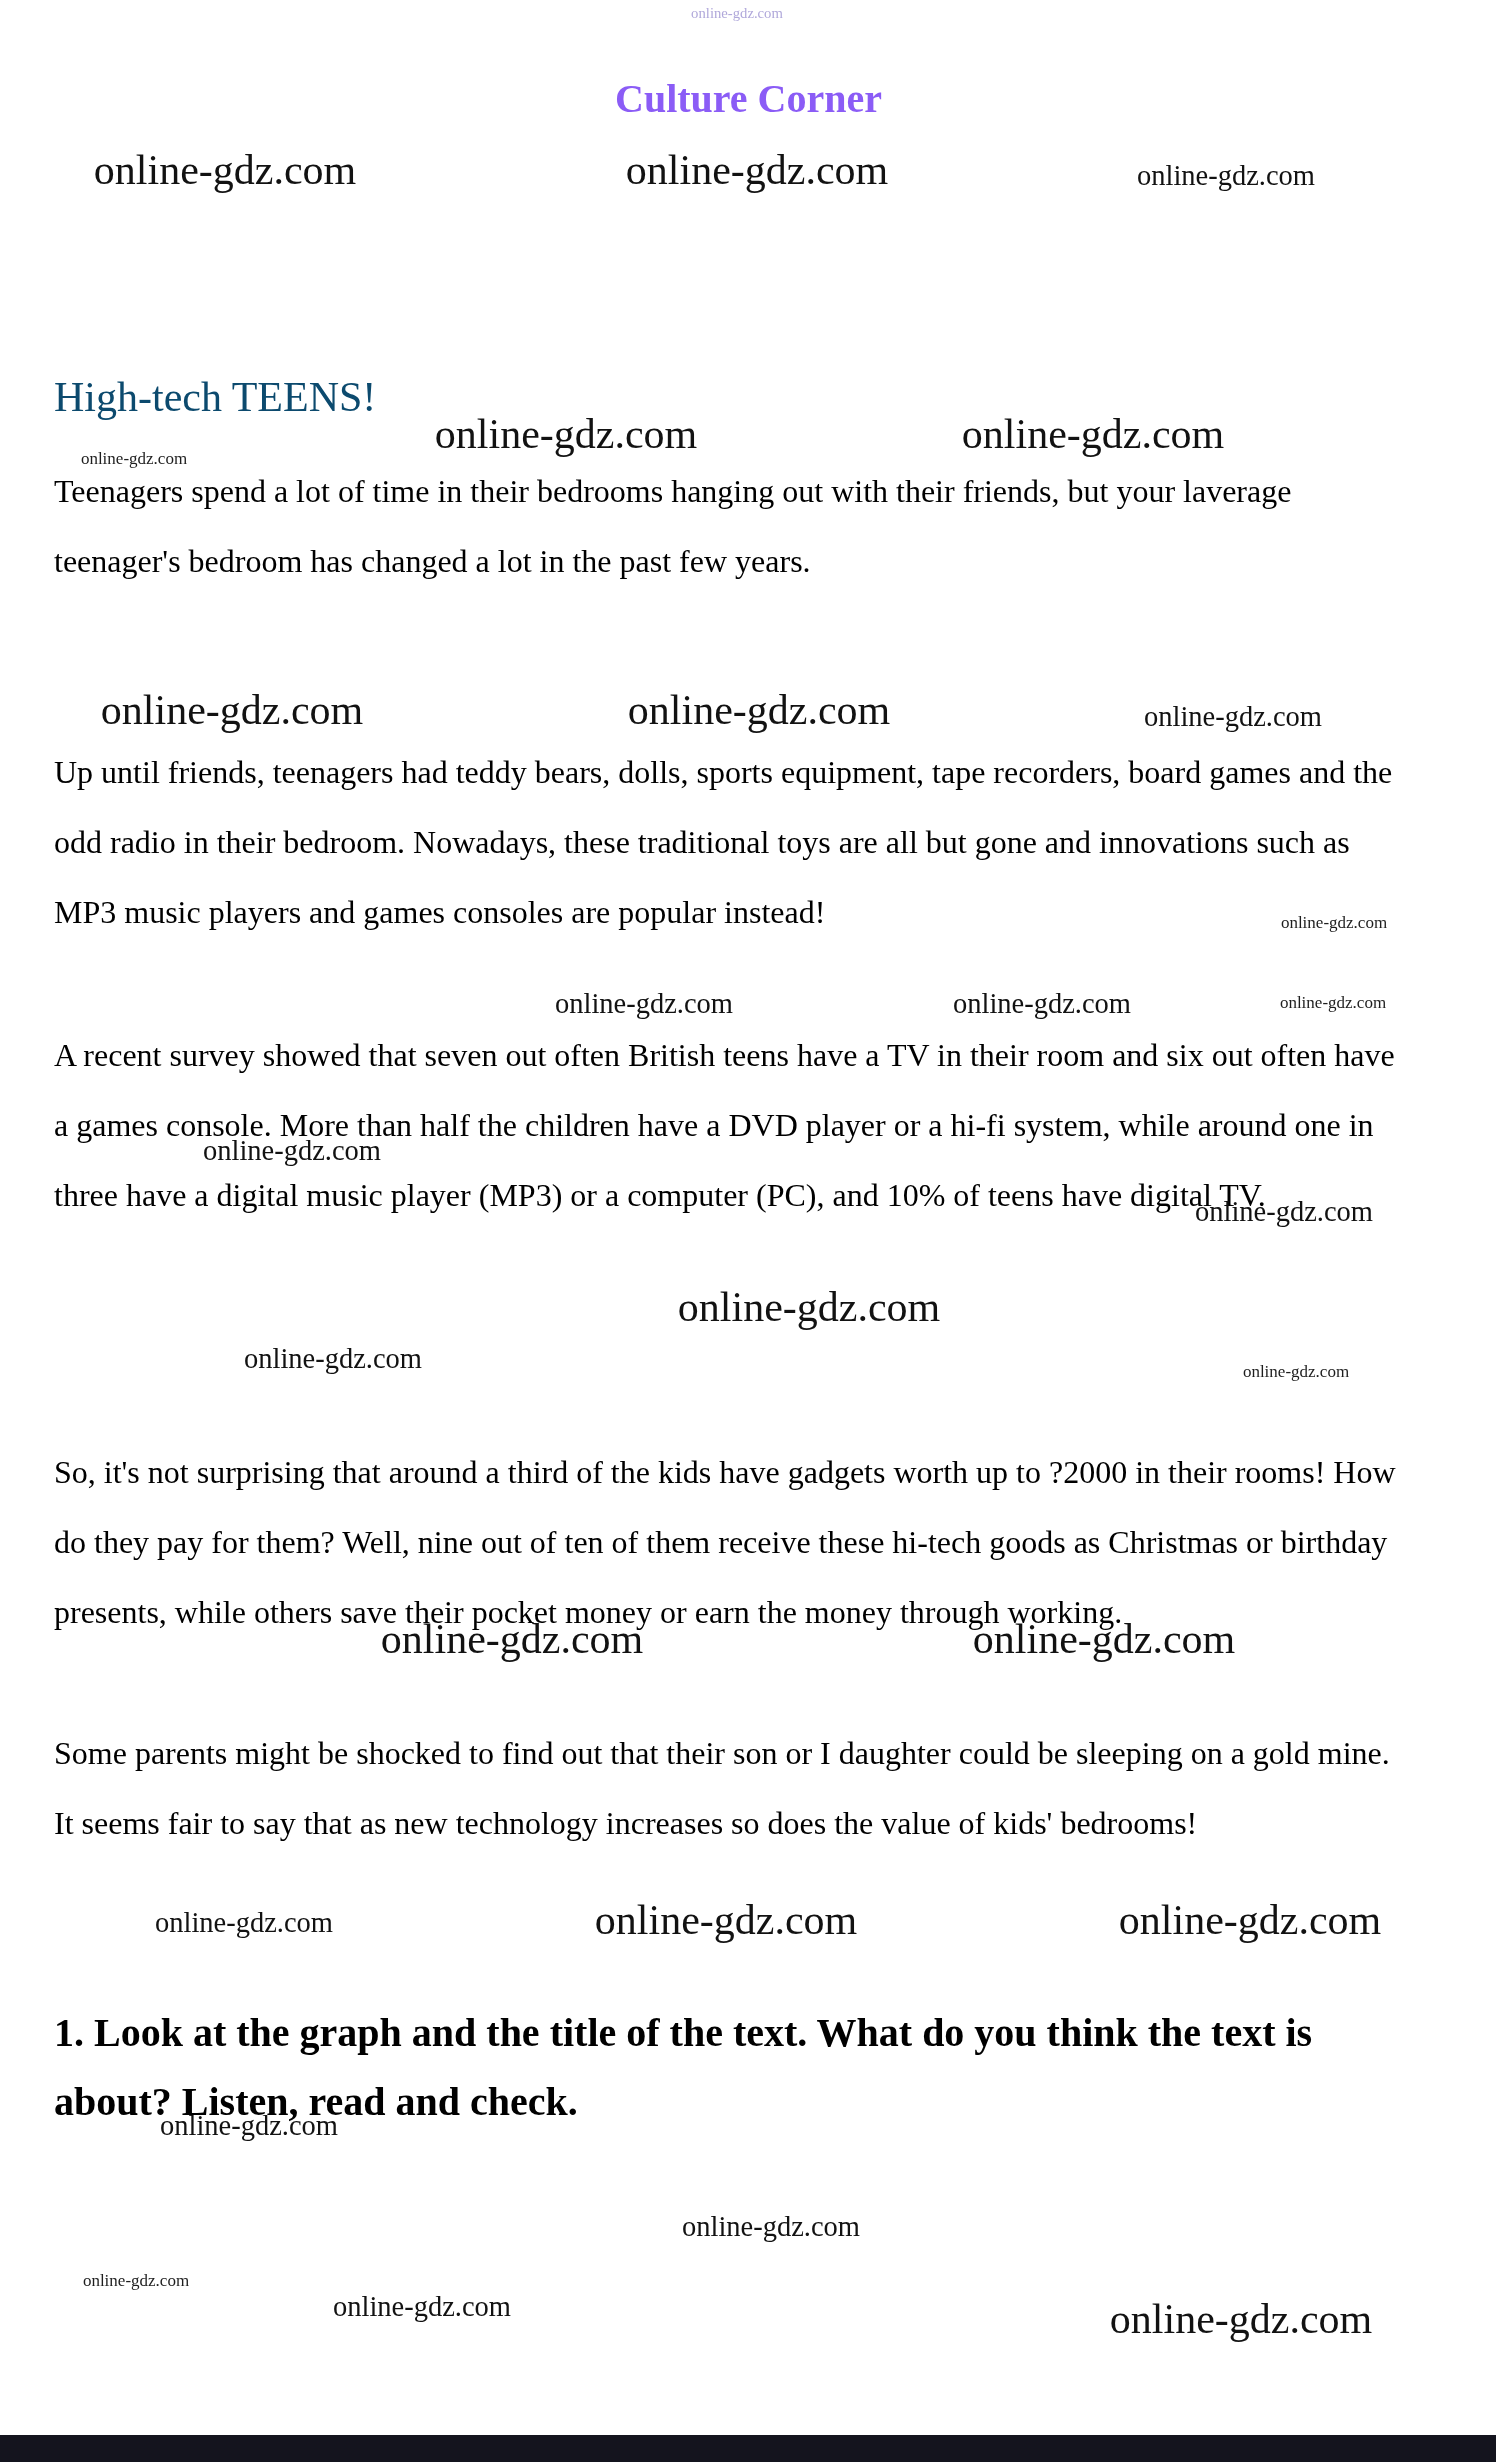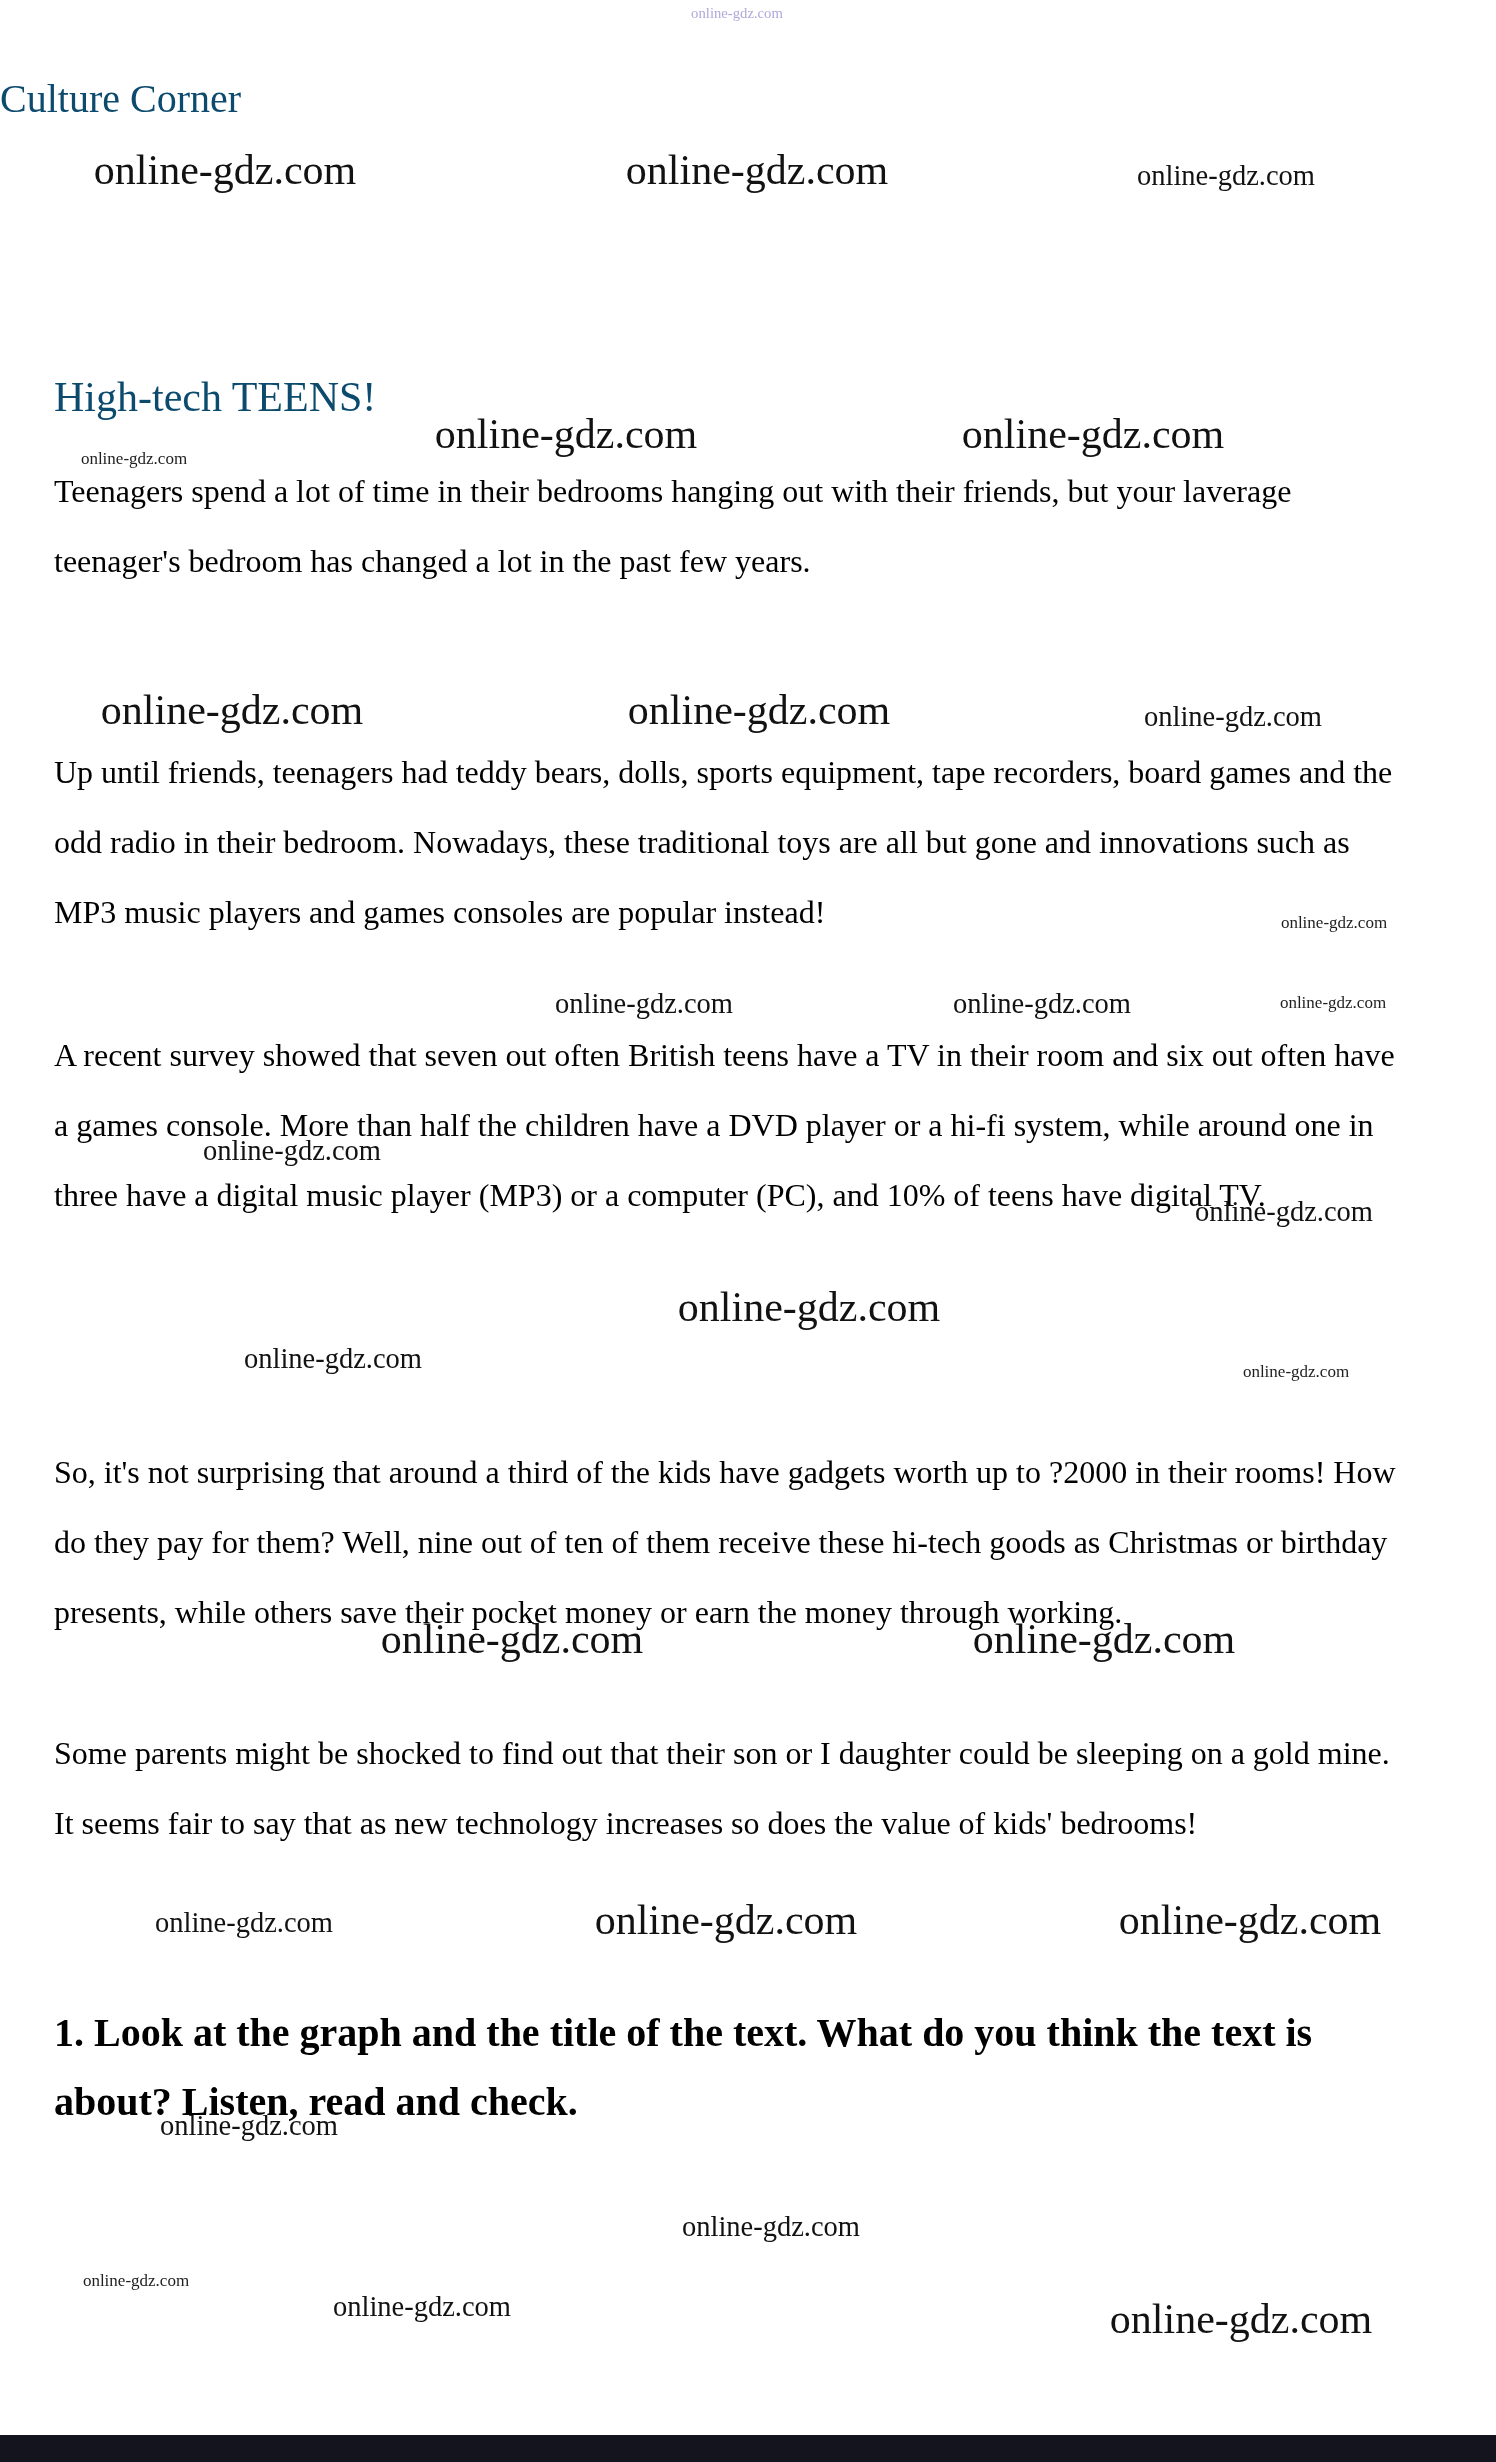--- a/index.html
+++ b/index.html
@@ -12,23 +12,24 @@
     height: 2462px;
     background: #ffffff;
     overflow: hidden;
   }
 
   .title {
     position: absolute;
     top: 75px;
     left: 0;
     width: 100%;
+    text-align: center;
     font-size: 40px;
-    font-weight: 400;
-    color: #0c4a6e;
+    font-weight: 700;
+    color: #8b5cf6;
   }
 
   .heading {
     position: absolute;
     top: 373px;
     left: 54px;
     font-size: 42px;
     font-weight: 400;
     color: #0c4a6e;
   }

